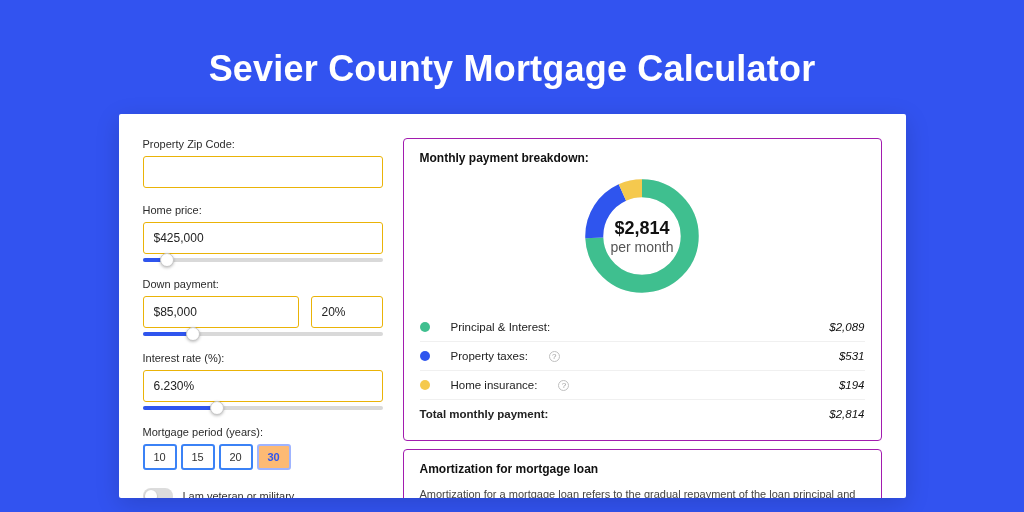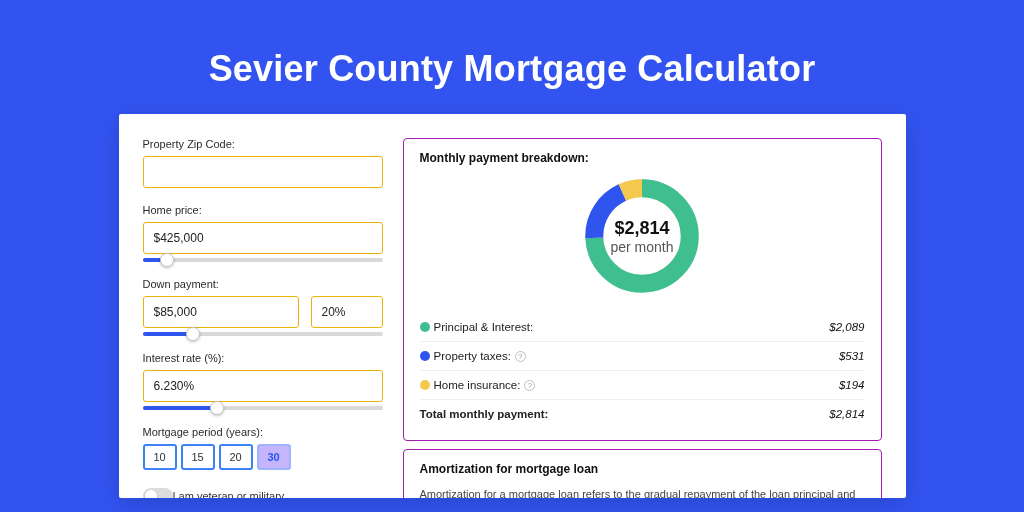--- a/index.html
+++ b/index.html
@@ -13,35 +13,35 @@
   .field { width: 100%; height: 32px; border: 1px solid #eab308; border-radius: 3px; background: #fff; padding: 0 10px; font-size: 12px; color: #222; }
   .group { margin-bottom: 16px; }
   .slider-track { position: relative; height: 4px; background: #d9d9d9; border-radius: 2px; margin-top: 4px; }
   .slider-fill { position: absolute; left: 0; top: 0; bottom: 0; background: #2f55ee; border-radius: 2px; }
   .slider-thumb { position: absolute; top: 50%; width: 14px; height: 14px; background: #fff; border: 1px solid #c7c7c7; border-radius: 50%; transform: translate(-50%, -50%); box-shadow: 0 1px 3px rgba(0,0,0,.25); }
   .dp-row { display: flex; gap: 12px; }
   .dp-row .field:first-child { flex: 1; }
   .dp-row .field:last-child { width: 72px; }
   .period-row { display: flex; gap: 4px; }
   .period-btn { width: 34px; height: 26px; border: 2px solid #3b82f6; border-radius: 3px; background: #fff; font-size: 11px; color: #333; display: flex; align-items: center; justify-content: center; cursor: pointer; }
-  .period-btn.active { background: #c4b5fd; border-color: #9fb4ff; color: #2f55ee; font-weight: 700; }
-  .vet-row { display: flex; align-items: center; margin-top: 18px; }
+  .period-btn.active { background: #fdba74; border-color: #9fb4ff; color: #2f55ee; font-weight: 700; }
+  .vet-row { display: flex; align-items: center; gap: 10px; margin-top: 18px; }
   .toggle { width: 30px; height: 16px; background: #dcdcdc; border-radius: 10px; position: relative; cursor: pointer; }
   .toggle::after { content: ""; position: absolute; width: 12px; height: 12px; background: #fff; border-radius: 50%; top: 2px; left: 2px; box-shadow: 0 1px 2px rgba(0,0,0,.3); }
   .vet-label { font-size: 11px; color: #333; }
   .panel { border: 1px solid #a21caf; border-radius: 4px; padding: 12px 16px; margin-bottom: 8px; }
   .panel-title { font-size: 12px; font-weight: 700; color: #111; margin-bottom: 6px; }
   .donut-wrap { position: relative; width: 126px; height: 126px; margin: 8px auto 14px auto; }
   .donut-wrap svg { width: 126px; height: 126px; transform: rotate(-90deg); }
   .donut-center { position: absolute; inset: 0; display: flex; flex-direction: column; align-items: center; justify-content: center; }
   .donut-amt { font-size: 18px; font-weight: 800; color: #111; }
   .donut-sub { font-size: 14px; color: #555; }
   .line { display: flex; align-items: center; justify-content: space-between; padding: 8px 0; border-top: 1px solid #f0f0f0; font-size: 11.5px; }
   .line:first-of-type { border-top: none; }
-  .line .left { display: flex; align-items: center; gap: 4px; color: #222; }
+  .line .left { display: flex; align-items: center; gap: 21px; color: #222; }
   .line .amt { color: #111; font-weight: 400; font-style: italic; }
   .dot { width: 10px; height: 10px; border-radius: 50%; display: inline-block; }
   .dot-green { background: #3fbf8f; }
   .dot-blue  { background: #2f55ee; }
   .dot-yellow{ background: #f5c94e; }
   .help-icon { width: 11px; height: 11px; border: 1px solid #c0c0c0; border-radius: 50%; display: inline-flex; align-items: center; justify-content: center; font-size: 8px; color: #999; }
   .total-line { font-weight: 700; }
   .amort-title { font-size: 12px; font-weight: 700; color: #111; margin-bottom: 10px; }
   .amort-text { font-size: 11px; color: #444; line-height: 1.5; }
 </style>

